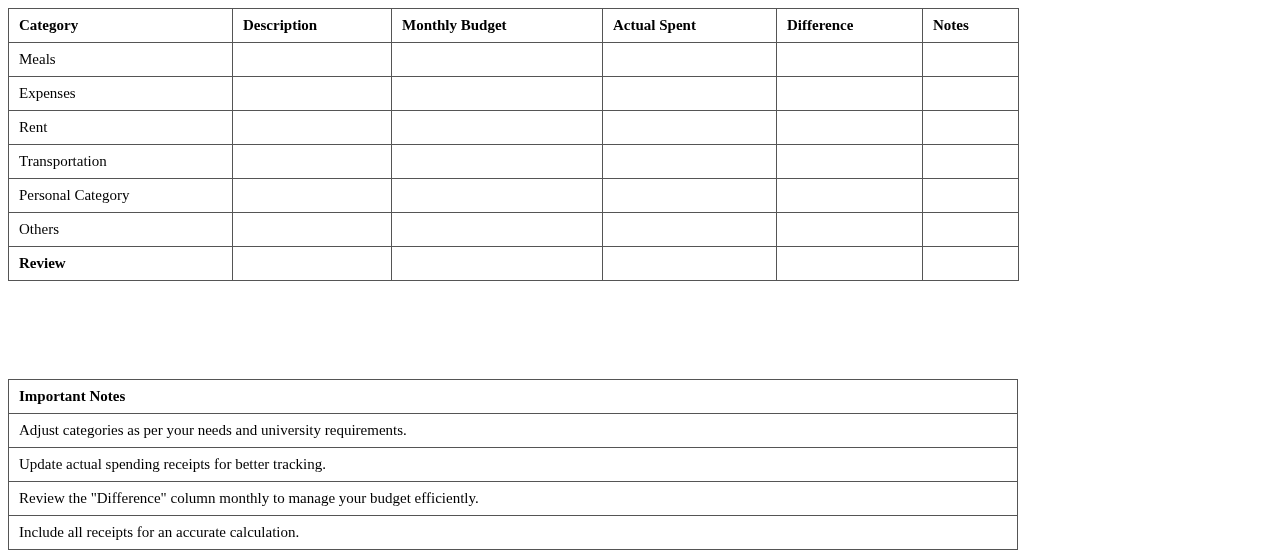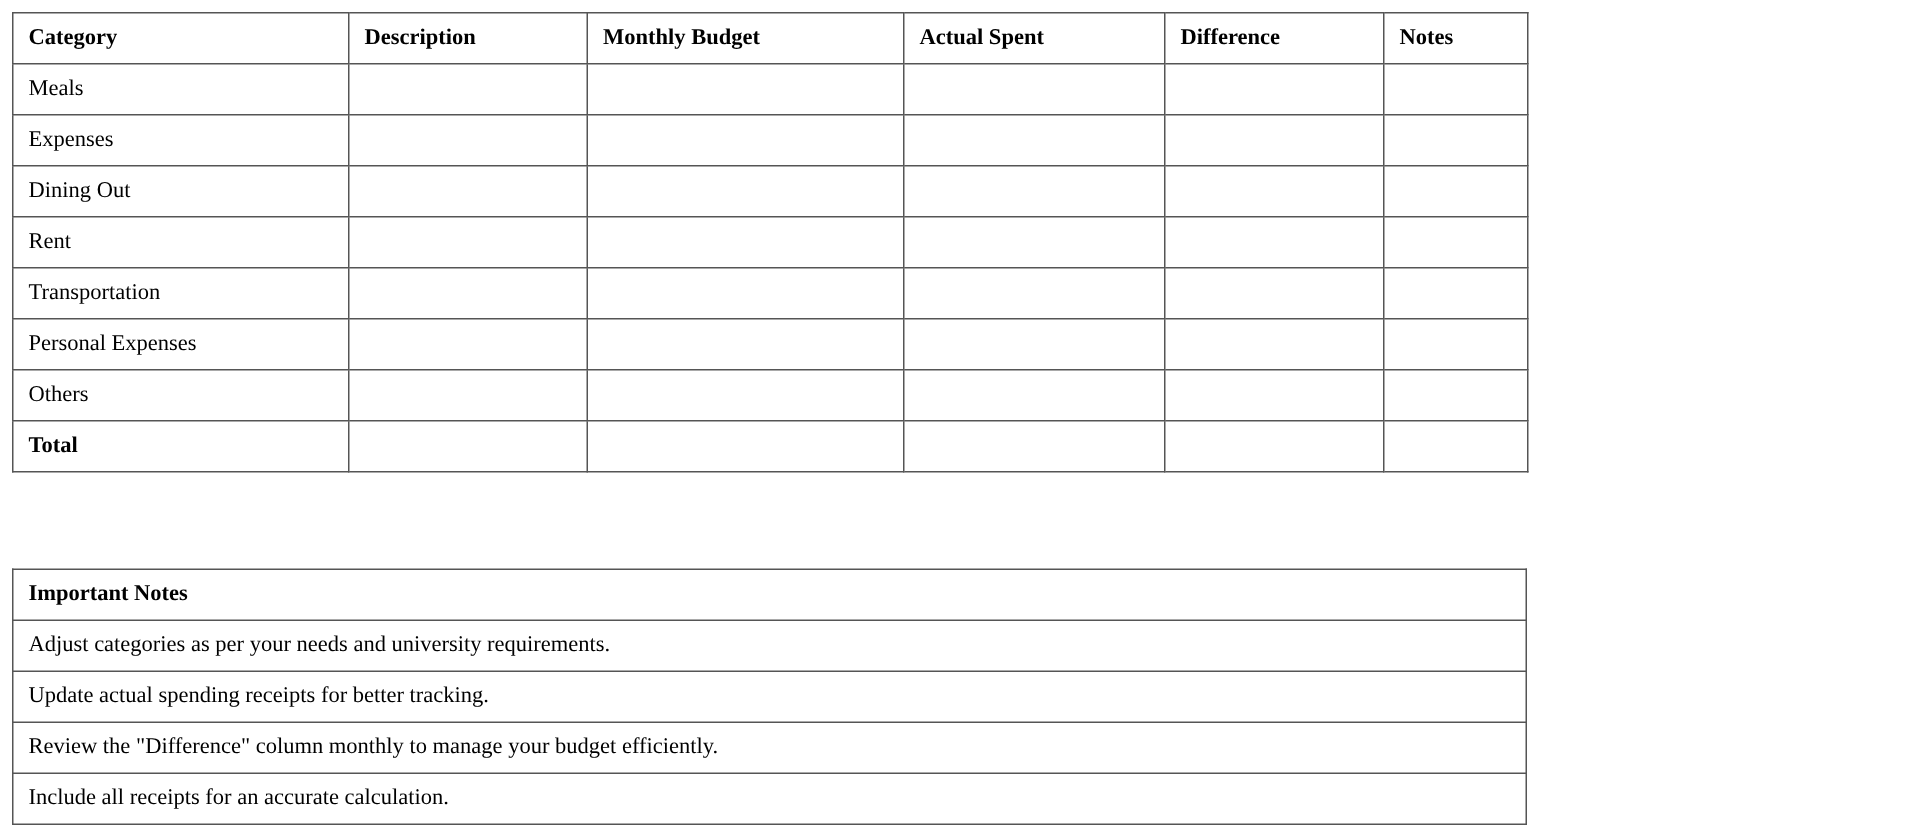--- a/index.html
+++ b/index.html
@@ -46,61 +46,53 @@
       </tr>
       <tr>
         <td>Expenses</td>
         <td></td>
         <td></td>
         <td></td>
         <td></td>
         <td></td>
       </tr>
       <tr>
-        <td>Dining Out</td>
-        <td></td>
-        <td></td>
-        <td></td>
-        <td></td>
-        <td></td>
-      </tr>
-      <tr>
         <td>Rent</td>
         <td></td>
         <td></td>
         <td></td>
         <td></td>
         <td></td>
       </tr>
       <tr>
         <td>Transportation</td>
         <td></td>
         <td></td>
         <td></td>
         <td></td>
         <td></td>
       </tr>
       <tr>
-        <td>Personal Expenses</td>
+        <td>Personal Category</td>
         <td></td>
         <td></td>
         <td></td>
         <td></td>
         <td></td>
       </tr>
       <tr>
         <td>Others</td>
         <td></td>
         <td></td>
         <td></td>
         <td></td>
         <td></td>
       </tr>
       <tr>
-        <td class="bold">Total</td>
+        <td class="bold">Review</td>
         <td></td>
         <td></td>
         <td></td>
         <td></td>
         <td></td>
       </tr>
     </tbody>
 </table>
 
 <table id="notes">

